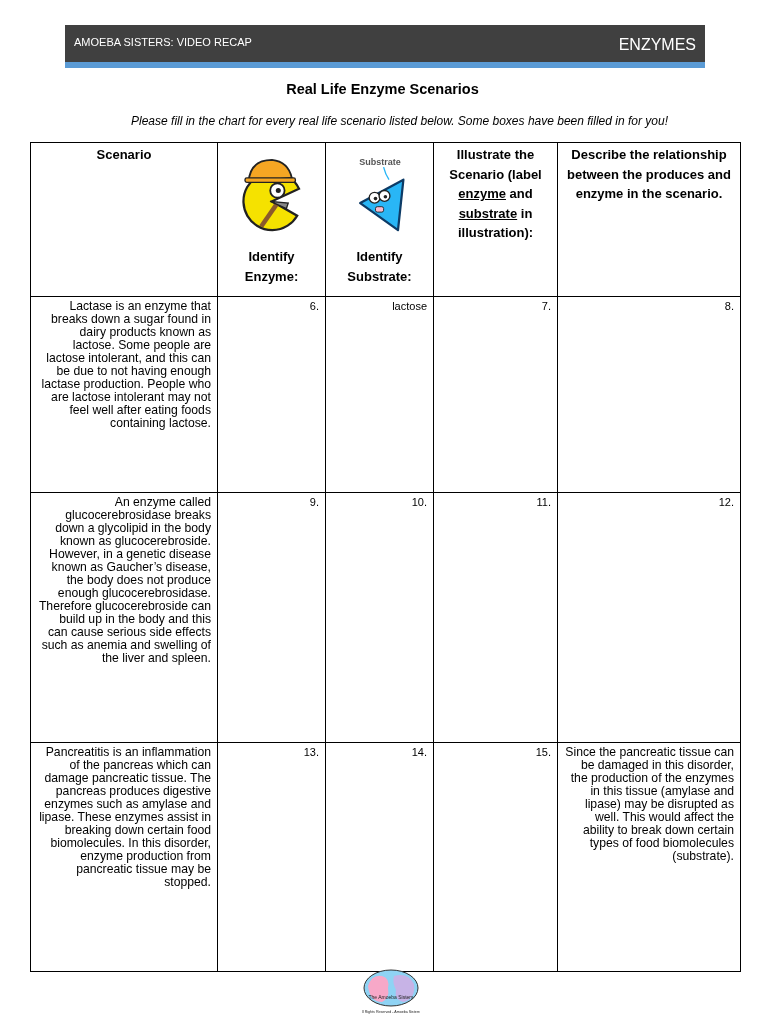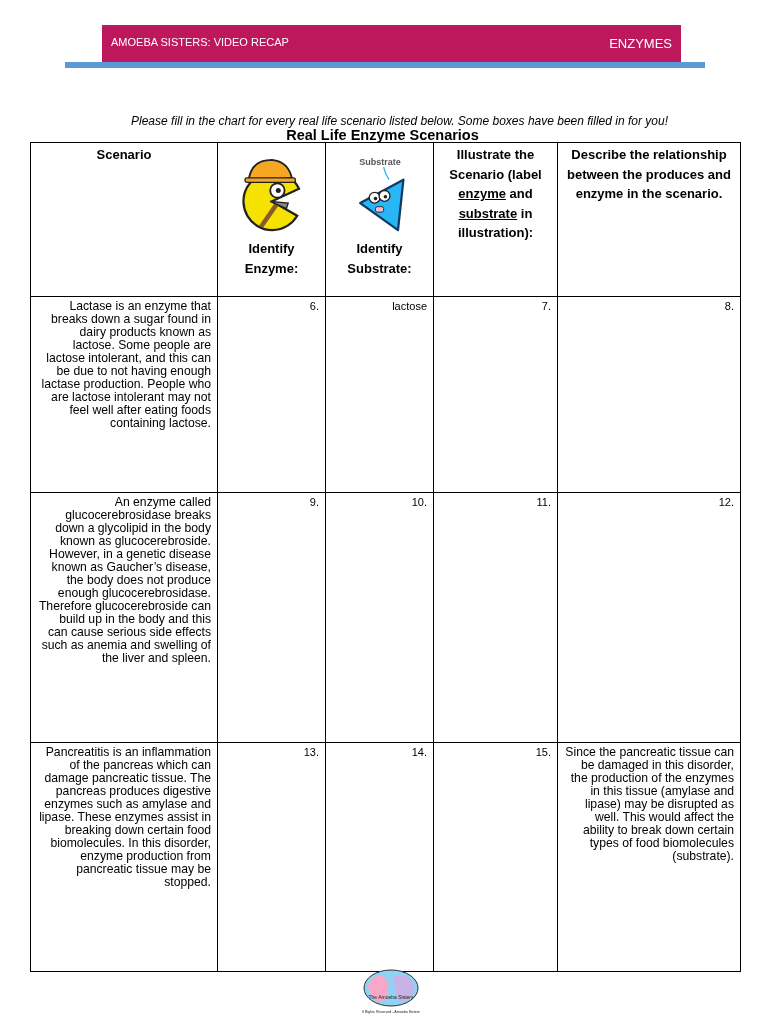--- a/index.html
+++ b/index.html
@@ -1,33 +1,33 @@
 <!DOCTYPE html>
 <html><head>
 <meta charset="utf-8">
 <style>
   html, body { margin:0; padding:0; background:#fff; }
   body { width:765px; height:1029px; position:relative; font-family:"Liberation Sans", sans-serif; color:#000; overflow:hidden; }
-  .banner { position:absolute; left:65px; top:25px; width:579px; height:37px; background:#be185d;margin-left:37px; }
+  .banner { position:absolute; left:65px; top:25px; width:640px; height:37px; background:#404040; }
   .banner-blue { position:absolute; left:65px; top:62px; width:640px; height:6px; background:#5b9bd5; }
   .banner-left { position:absolute; left:9px; top:11px; color:#fff; font-size:11px; }
-  .banner-right { position:absolute; right:9px; top:11px; color:#fff; font-size:13px; }
-  .title { position:absolute; left:0; width:765px; top:81px; text-align:center; font-weight:bold; font-size:14.5px;margin-top:46px; }
+  .banner-right { position:absolute; right:9px; top:11px; color:#fff; font-size:16px; }
+  .title { position:absolute; left:0; width:765px; top:81px; text-align:center; font-weight:bold; font-size:14.5px; }
   .subtitle { position:absolute; left:0; width:765px; top:114px; text-align:center; font-style:italic; font-size:12px;padding-left:17px; }
   table { position:absolute; left:30px; top:142px; width:710px; border-collapse:collapse; table-layout:fixed;border-radius:13px; }
   td, th { border:1px solid #000; vertical-align:top; font-size:12.2px; line-height:13px; padding:3px 6px; text-align:right; }
   th { font-weight:bold; font-size:13px; line-height:19.5px; text-align:center; padding-top:2px; }
   .hdr-row { height:153px; }
   .r1 { height:196px; }
   .r2 { height:250px; }
   .r3 { height:229px; }
   .num { font-size:11px; }
   .icon-wrap { display:flex; flex-direction:column; align-items:center; height:148px; }
   .icon-img { height:88px; margin-top:6px; }
-  .icon-label { }
+  .icon-label { margin-top:8px; }
   u { }
   .logo { position:absolute; left:362px; top:968px; width:58px; height:48px; }
 </style>
 </head>
 <body>
 
 <div class="banner">
   <span class="banner-left">AMOEBA SISTERS: VIDEO RECAP</span>
   <span class="banner-right">ENZYMES</span>
 </div>

